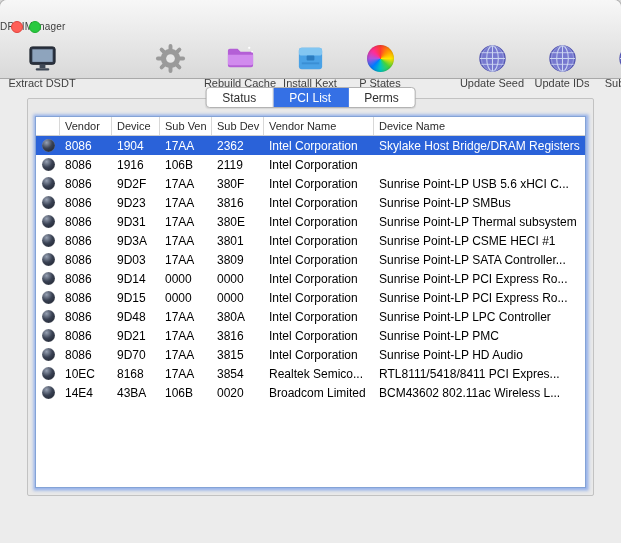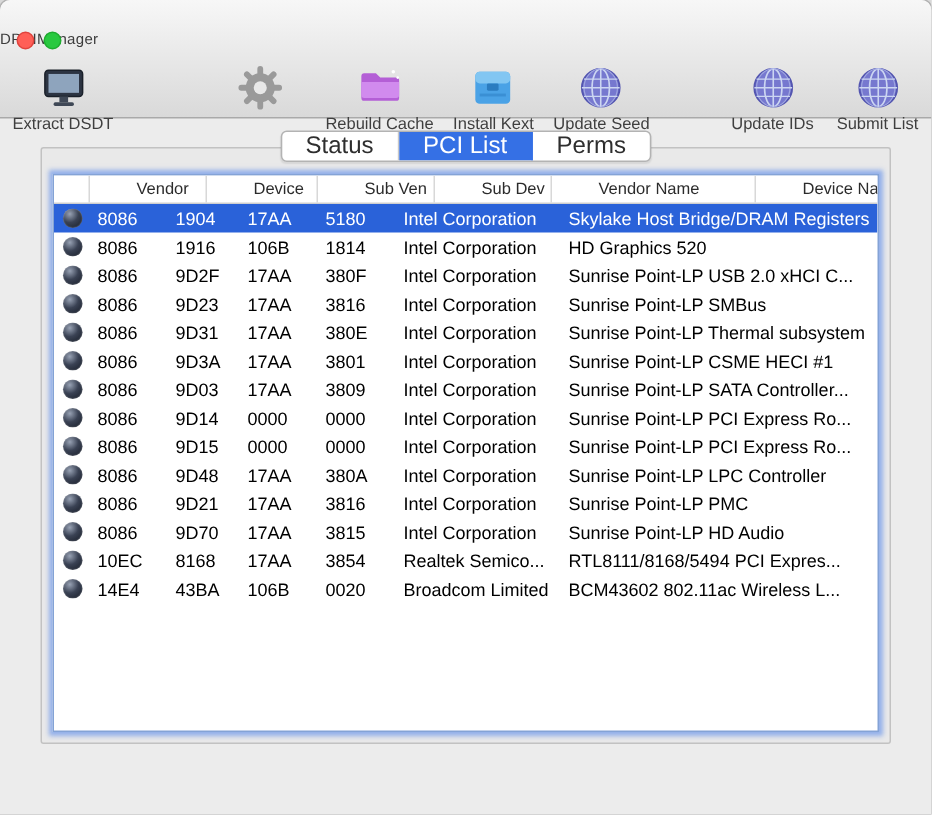--- a/index.html
+++ b/index.html
@@ -39,38 +39,38 @@
   .tb-label{font-size:11px;color:#3f3f3f;white-space:nowrap;}
   .cw{width:27px;height:27px;border-radius:50%;
       background:conic-gradient(#ff3b30,#ff9500,#ffe500,#46d43c,#00c7be,#007aff,#af52de,#ff2d95,#ff3b30);
       box-shadow:inset 0 0 3px rgba(0,0,0,.25);}
   
   .tabs{
     position:absolute;top:87px;left:50%;transform:translateX(-50%);
     display:flex;background:#ffffff;border:1px solid #b3b3b3;border-radius:4px;
     overflow:hidden;z-index:3;height:21px;box-shadow:0 1px 1px rgba(0,0,0,.08);
   }
-  .tab{padding:0 16px;font-size:16px;line-height:20px;color:#2e2e2e;border-right:1px solid #c9c9c9;cursor:default;text-align:right;}
+  .tab{padding:0 16px;font-size:12px;line-height:20px;color:#2e2e2e;border-right:1px solid #c9c9c9;cursor:default;text-align:right;}
   .tab:last-child{border-right:none;}
   .tab.sel{background:var(--tab-selected,#3570e5);color:#ffffff;border-right-color:var(--tab-selected,#3570e5);}
   
   .tabview{
     position:absolute;left:27px;right:27px;top:98px;bottom:47px;
     background:#e9e9e9;border:1px solid #c2c2c2;border-radius:2px;
   }
   .table-wrap{
     position:absolute;left:7px;right:7px;top:17px;bottom:7px;
     background:#ffffff;border:1px solid #84a3d6;
     box-shadow:0 0 3px 2.5px var(--focus-ring,rgba(77,129,235,.55));
     display:flex;flex-direction:column;overflow:hidden;
   }
   .thead{
     display:grid;grid-template-columns:var(--cols);height:19px;flex:0 0 19px;
     background:#ffffff;border-bottom:1px solid #cfcfcf;
-    font-size:11px;color:#2b2b2b;gap:26px;
+    font-size:11px;color:#2b2b2b;
   }
   .th{padding:0 5px;display:flex;align-items:center;border-right:1px solid #d8d8d8;
       white-space:nowrap;overflow:hidden;}
   .th:last-child{border-right:none;}
   .tbody{flex:1;overflow:hidden;font-size:12px;}
   .row{display:grid;grid-template-columns:var(--cols);height:19px;align-items:center;color:#000;}
   .row .td{padding:0 5px;white-space:nowrap;overflow:hidden;text-overflow:ellipsis;}
   .row .icon-td{padding:0;display:flex;justify-content:center;align-items:center;}
   .row.sel{background:var(--selection,#2a62d9);color:#ffffff;}
   .dev-icon{
@@ -139,20 +139,26 @@
               <rect x="4" y="5" width="24" height="22" rx="3" fill="#4aa2e6"></rect>
               <rect x="4" y="5" width="24" height="8" rx="3" fill="#82c6f2"></rect>
               <rect x="12" y="13" width="8" height="5" rx="1" fill="#2b7cc0"></rect>
               <rect x="7" y="20" width="18" height="2" fill="#3a8fd4"></rect>
             </svg>
           </div>
           <div class="tb-label">Install Kext</div>
         </div>
         <div class="tb-item">
           <div class="tb-icon">
+            <div class="cw"></div>
+          </div>
+          <div class="tb-label">P States</div>
+        </div>
+        <div class="tb-item">
+          <div class="tb-icon">
             <svg viewBox="0 0 32 32" width="31" height="31">
               <circle cx="16" cy="16" r="13" fill="#7678cf"></circle>
               <circle cx="16" cy="16" r="13" fill="none" stroke="#5355b0" stroke-width="1.3"></circle>
               <ellipse cx="16" cy="16" rx="6" ry="13" fill="none" stroke="#ccd6f2" stroke-width="1.1"></ellipse>
               <ellipse cx="16" cy="16" rx="11.5" ry="13" fill="none" stroke="#9fa6e0" stroke-width="0.8"></ellipse>
               <line x1="3" y1="16" x2="29" y2="16" stroke="#ccd6f2" stroke-width="1.1"></line>
               <line x1="4.5" y1="10" x2="27.5" y2="10" stroke="#ccd6f2" stroke-width="0.9"></line>
               <line x1="4.5" y1="22" x2="27.5" y2="22" stroke="#ccd6f2" stroke-width="0.9"></line>
               <line x1="16" y1="3" x2="16" y2="29" stroke="#ccd6f2" stroke-width="1.1"></line>
             </svg>
@@ -210,45 +216,44 @@
           <div class="th">Device Name</div>
         </div>
       <div class="tbody" id="tbody">
           <div class="row sel">
             <div class="td icon-td">
               <span class="dev-icon"></span>
             </div>
             <div class="td">8086</div>
             <div class="td">1904</div>
             <div class="td">17AA</div>
-            <div class="td">5180</div>
+            <div class="td">2362</div>
             <div class="td">Intel Corporation</div>
             <div class="td">Skylake Host Bridge/DRAM Registers</div>
           </div>
           <div class="row">
             <div class="td icon-td">
               <span class="dev-icon"></span>
             </div>
             <div class="td">8086</div>
             <div class="td">1916</div>
             <div class="td">106B</div>
-            <div class="td">1814</div>
-            <div class="td">Intel Corporation</div>
-            <div class="td">HD Graphics 520</div>
+            <div class="td">2119</div>
+            <div class="td">Intel Corporation</div>
           </div>
           <div class="row">
             <div class="td icon-td">
               <span class="dev-icon"></span>
             </div>
             <div class="td">8086</div>
             <div class="td">9D2F</div>
             <div class="td">17AA</div>
             <div class="td">380F</div>
             <div class="td">Intel Corporation</div>
-            <div class="td">Sunrise Point-LP USB 2.0 xHCI C...</div>
+            <div class="td">Sunrise Point-LP USB 5.6 xHCI C...</div>
           </div>
           <div class="row">
             <div class="td icon-td">
               <span class="dev-icon"></span>
             </div>
             <div class="td">8086</div>
             <div class="td">9D23</div>
             <div class="td">17AA</div>
             <div class="td">3816</div>
             <div class="td">Intel Corporation</div>
@@ -344,21 +349,21 @@
           </div>
           <div class="row">
             <div class="td icon-td">
               <span class="dev-icon"></span>
             </div>
             <div class="td">10EC</div>
             <div class="td">8168</div>
             <div class="td">17AA</div>
             <div class="td">3854</div>
             <div class="td">Realtek Semico...</div>
-            <div class="td">RTL8111/8168/5494 PCI Expres...</div>
+            <div class="td">RTL8111/5418/8411 PCI Expres...</div>
           </div>
           <div class="row">
             <div class="td icon-td">
               <span class="dev-icon"></span>
             </div>
             <div class="td">14E4</div>
             <div class="td">43BA</div>
             <div class="td">106B</div>
             <div class="td">0020</div>
             <div class="td">Broadcom Limited</div>

